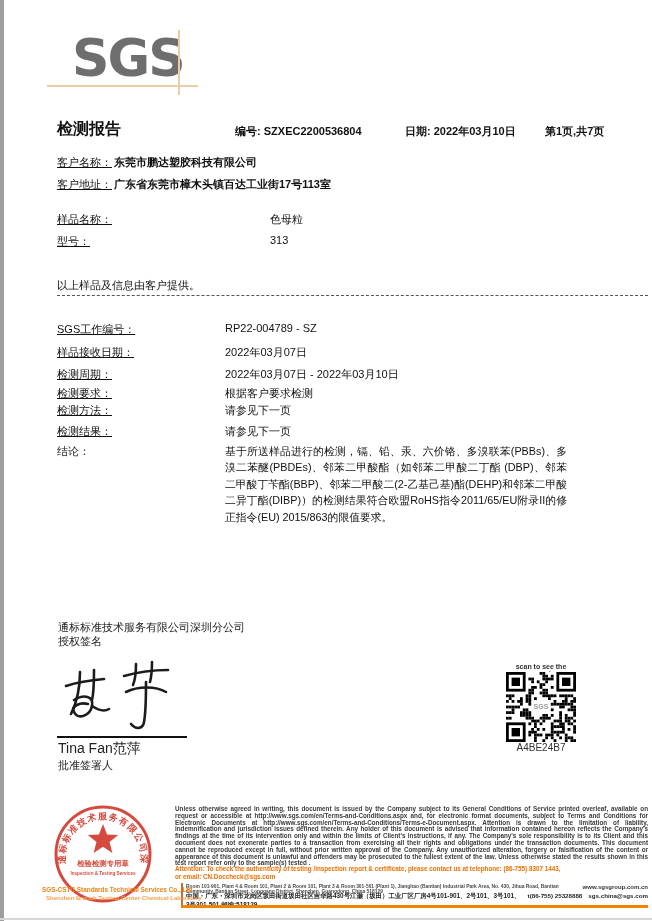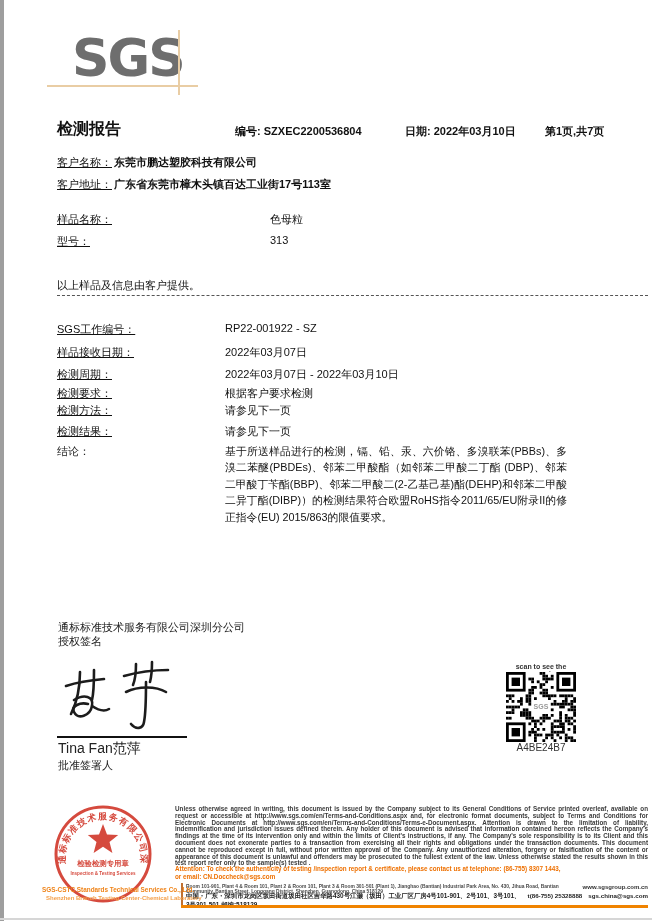--- a/index.html
+++ b/index.html
@@ -107,21 +107,21 @@
   <div class="row" style="top:234px">
     <span class="lbl">型号：</span>
     <span class="v2">313</span>
   </div>
   <div class="abs note">以上样品及信息由客户提供。</div>
 
   <div class="abs dash-sep"></div>
 
   <div class="row" style="top:322px">
     <span class="lbl">SGS工作编号：</span>
-    <span class="v3">RP22-001922 - SZ</span>
+    <span class="v3">RP22-004789 - SZ</span>
   </div>
   <div class="row" style="top:345px">
     <span class="lbl">样品接收日期：</span>
     <span class="v3">2022年03月07日</span>
   </div>
   <div class="row" style="top:367px">
     <span class="lbl">检测周期：</span>
     <span class="v3">2022年03月07日 - 2022年03月10日</span>
   </div>
   <div class="row" style="top:386px">

